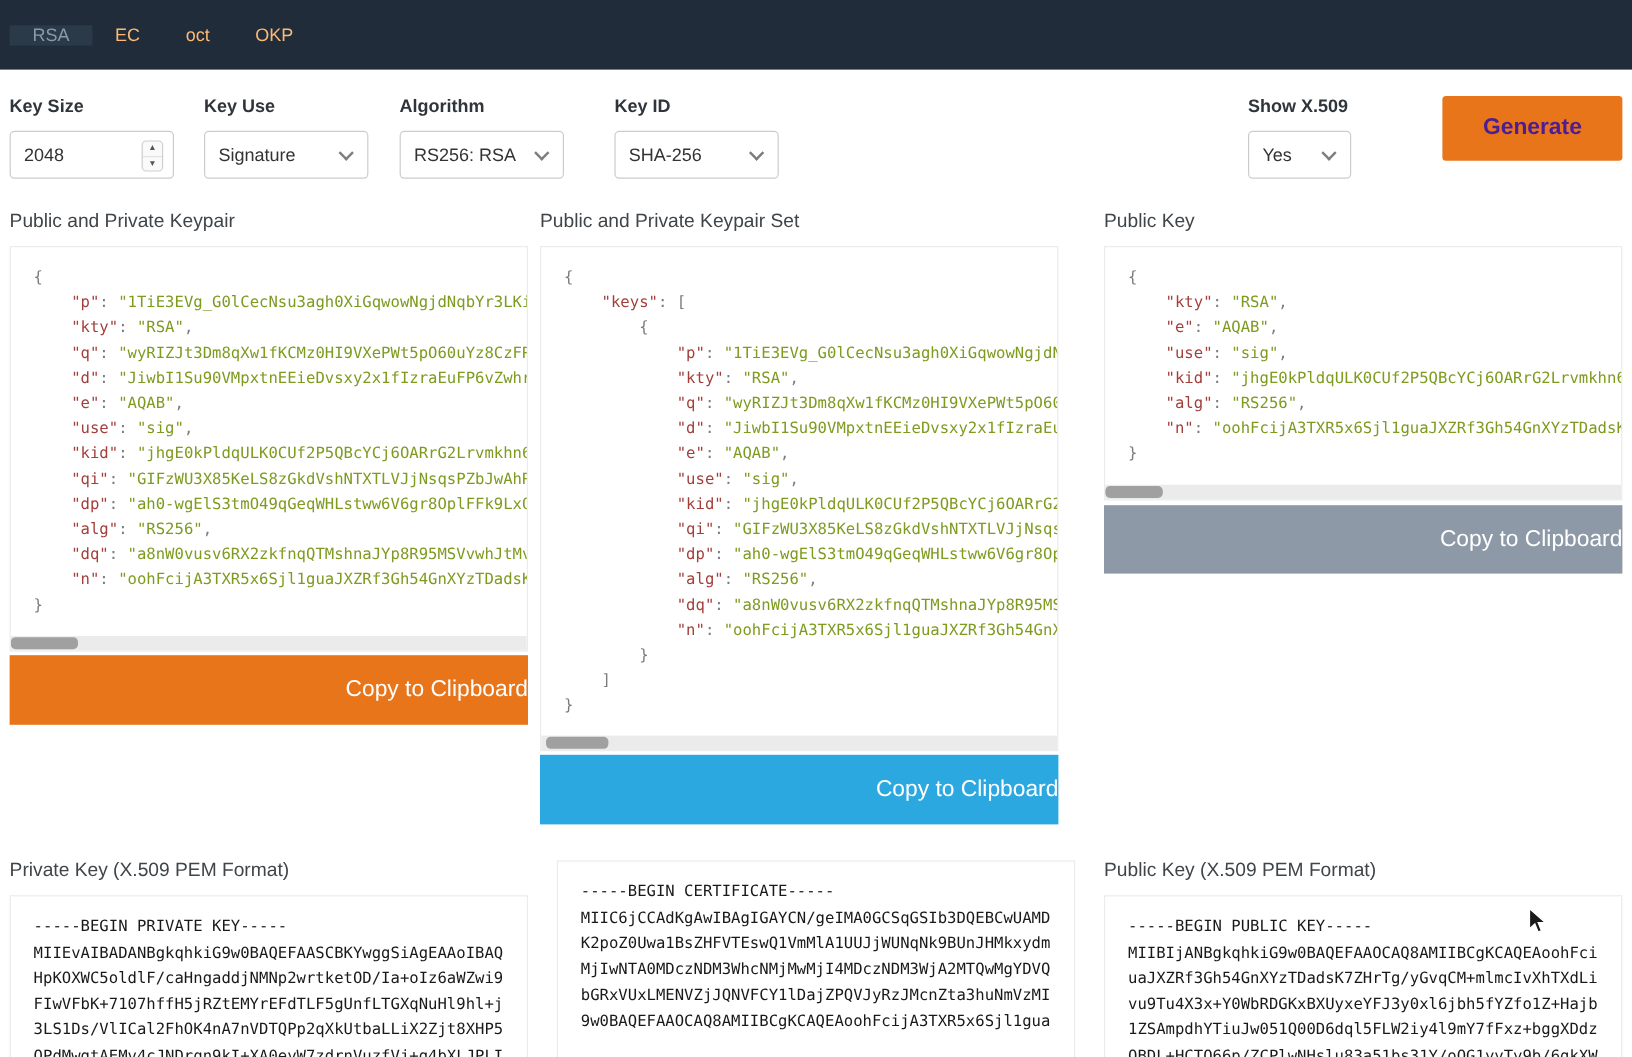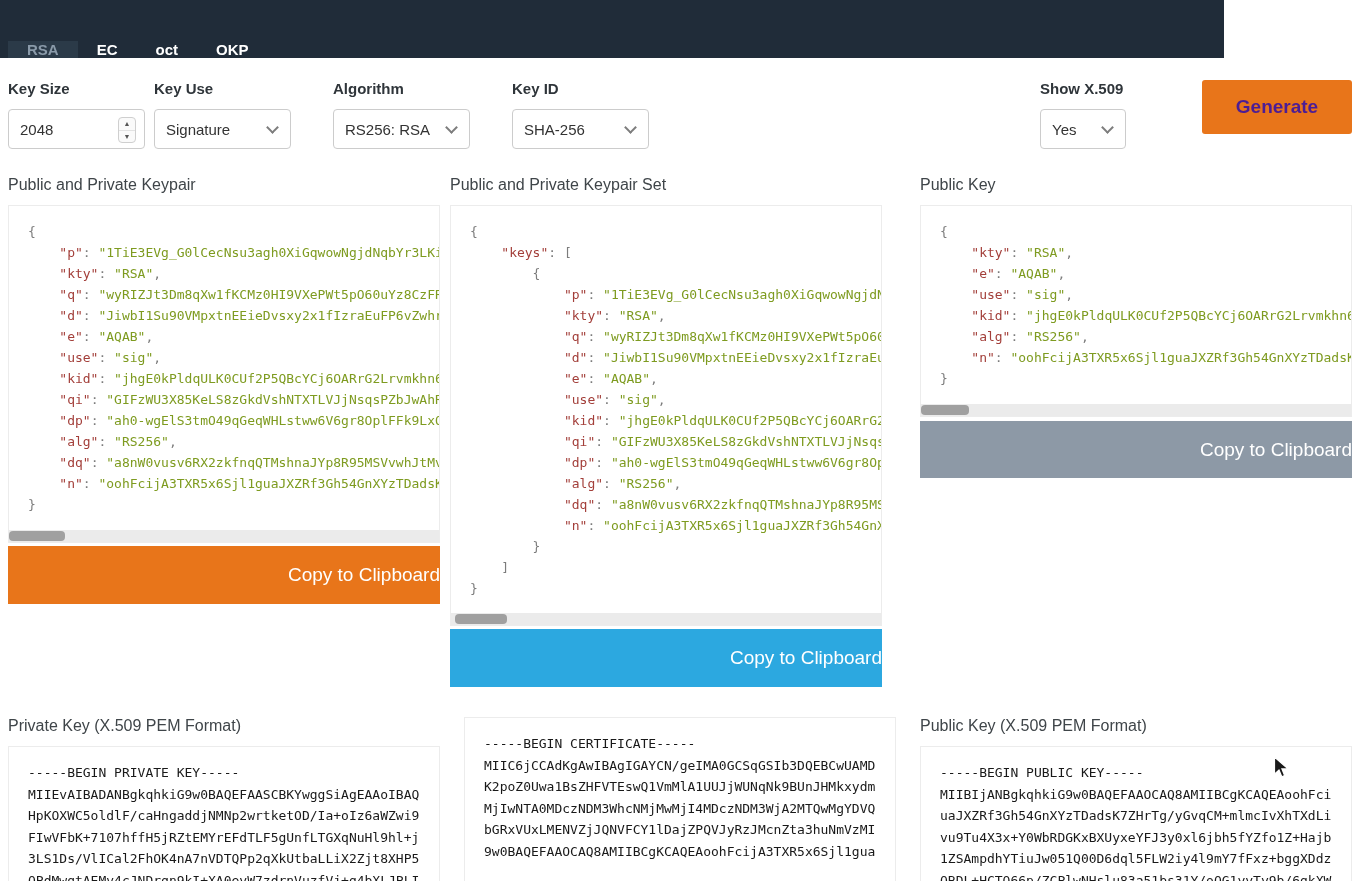--- a/index.html
+++ b/index.html
@@ -1,23 +1,23 @@
 <!DOCTYPE html>
 <html><head>
 <meta charset="utf-8">
 <style>
   * { margin:0; padding:0; box-sizing:border-box; }
   html,body { width:1360px; height:881px; overflow:hidden; background:#fff;
     font-family:"Liberation Sans", sans-serif; position:relative; }
 
   
-  .navbar { position:absolute; top:0; left:0; width:1224px; height:58px;
-    background:#202c39; display:flex; align-items:flex-end; padding-left:8px;font-weight:bold; }
+  .navbar { position:absolute; top:0; left:0; width:1360px; height:58px;
+    background:#202c39; display:flex; align-items:center; padding-left:8px; }
   .tab { padding:0 19px; display:flex; align-items:center; font-size:15px;
-    color:#ffffff; cursor:pointer; }
+    color:#fdba74; cursor:pointer; }
   .tab.active { background:#2b3a48; color:#8a9aa9; }
 
   
   .ctrl { position:absolute; top:80px; }
   .clabel { display:block; font-size:15px; font-weight:700; color:#2f353a;
     height:18px; margin-bottom:11px; }
   .field { position:relative; height:40px; border:1px solid #ccc; border-radius:4px;
     background:#fff; font-size:15px; color:#333; display:flex; align-items:center;
     padding:0 30px 0 11px; overflow:hidden; white-space:nowrap; }
   .chev { position:absolute; right:13px; top:13px; width:9px; height:9px;
@@ -77,21 +77,21 @@
   <label class="clabel">Key Size</label>
   <div class="field">
     <span>2048</span>
     <div class="spin">
       <div>▲</div>
       <div>▼</div>
     </div>
   </div>
 </div>
 
-<div class="ctrl" style="left:154px;width:137px">
+<div class="ctrl" style="left:170px;width:137px">
   <label class="clabel">Key Use</label>
   <div class="field">
     <span>Signature</span>
     <span class="chev"></span>
   </div>
 </div>
 
 <div class="ctrl" style="left:333px;width:137px">
   <label class="clabel">Algorithm</label>
   <div class="field">

